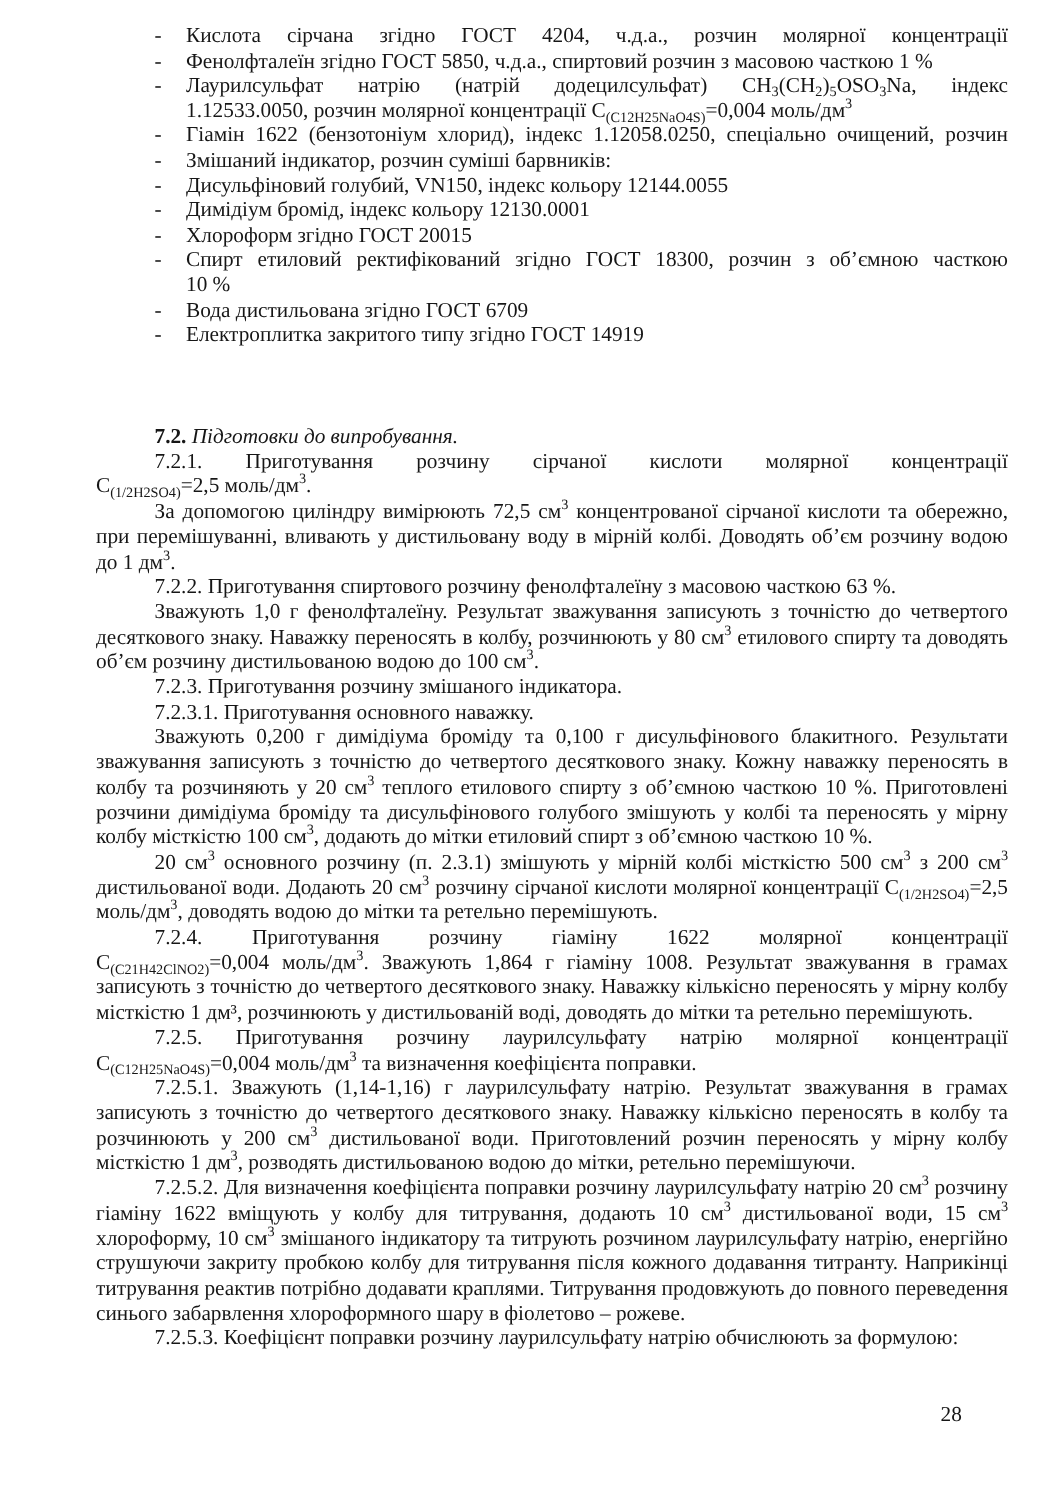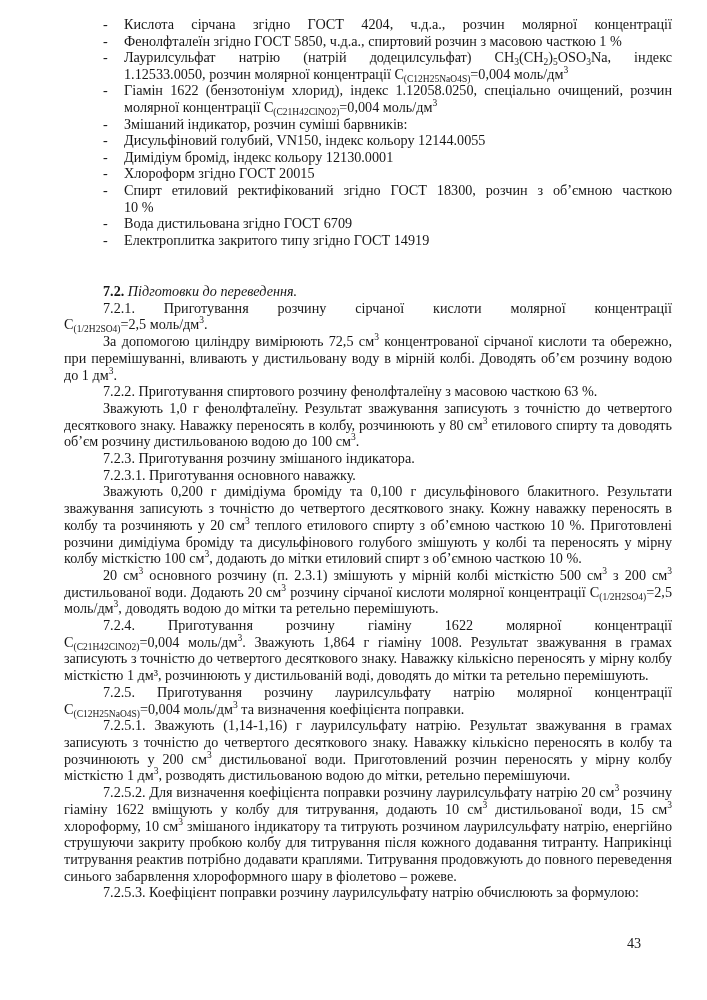--- a/index.html
+++ b/index.html
@@ -37,21 +37,20 @@
       <div>Фенолфталеїн згідно ГОСТ 5850, ч.д.а., спиртовий розчин з масовою часткою 1 %</div>
     </div>
     <div class="li">
       <span class="dash">-</span>
       <div class="spread-line"><span>Лаурилсульфат натрію (натрій додецилсульфат) CH</span><sub>3</sub><span>(CH</span><sub>2</sub><span>)</span><sub>5</sub><span>OSO</span><sub>3</sub><span>Na, індекс</span></div>
       <div><span>1.12533.0050, розчин молярної концентрації C</span><sub>(C12H25NaO4S)</sub><span>=0,004 моль/дм</span><sup>3</sup></div>
     </div>
     <div class="li">
       <span class="dash">-</span>
       <div class="spread-line">Гіамін 1622 (бензотоніум хлорид), індекс 1.12058.0250, спеціально очищений, розчин</div>
-      <div><span>молярної концентрації C</span><sub>(C21H42ClNO2)</sub><span>=0,004 моль/дм</span><sup>3</sup></div>
     </div>
     <div class="li">
       <span class="dash">-</span>
       <div>Змішаний індикатор, розчин суміші барвників:</div>
     </div>
     <div class="li">
       <span class="dash">-</span>
       <div>Дисульфіновий голубий, VN150, індекс кольору 12144.0055</div>
     </div>
     <div class="li">
@@ -71,21 +70,21 @@
       <span class="dash">-</span>
       <div>Вода дистильована згідно ГОСТ 6709</div>
     </div>
     <div class="li">
       <span class="dash">-</span>
       <div>Електроплитка закритого типу згідно ГОСТ 14919</div>
     </div>
   </div>
 
   <div class="body">
-    <div class="p ind"><span class="b">7.2.</span> <span class="i">Підготовки до переведення.</span></div>
+    <div class="p ind"><span class="b">7.2.</span> <span class="i">Підготовки до випробування.</span></div>
 
     <div class="p ind spread-line">7.2.1. Приготування розчину сірчаної кислоти молярної концентрації</div>
     <div class="p"><span>C</span><sub>(1/2H2SO4)</sub><span>=2,5 моль/дм</span><sup>3</sup><span>.</span></div>
     <div class="p ind"><span>За допомогою циліндру вимірюють 72,5 см</span><sup>3</sup><span> концентрованої сірчаної кислоти та обережно, при перемішуванні,  вливають у дистильовану воду в мірній колбі. Доводять об’єм розчину водою до 1 дм</span><sup>3</sup><span>.</span></div>
 
     <div class="p ind">7.2.2. Приготування спиртового розчину фенолфталеїну з масовою часткою 63 %.</div>
     <div class="p ind"><span>Зважують 1,0 г фенолфталеїну. Результат зважування записують з точністю до четвертого десяткового знаку. Наважку переносять в колбу, розчинюють у 80 см</span><sup>3</sup><span> етилового спирту та доводять об’єм розчину дистильованою водою до 100 см</span><sup>3</sup><span>.</span></div>
 
     <div class="p ind">7.2.3. Приготування розчину змішаного індикатора.</div>
     <div class="p ind">7.2.3.1. Приготування основного наважку.</div>
@@ -99,14 +98,14 @@
     <div class="p ind spread-line">7.2.5. Приготування розчину лаурилсульфату натрію молярної концентрації</div>
     <div class="p"><span>C</span><sub>(C12H25NaO4S)</sub><span>=0,004 моль/дм</span><sup>3</sup><span> та визначення коефіцієнта поправки.</span></div>
 
     <div class="p ind"><span>7.2.5.1. Зважують (1,14-1,16) г лаурилсульфату натрію. Результат зважування в грамах записують з точністю до четвертого десяткового знаку. Наважку кількісно переносять в колбу та розчинюють у 200 см</span><sup>3</sup><span> дистильованої води. Приготовлений розчин переносять у мірну колбу місткістю 1 дм</span><sup>3</sup><span>, розводять дистильованою водою до мітки, ретельно перемішуючи.</span></div>
 
     <div class="p ind"><span>7.2.5.2. Для визначення коефіцієнта поправки розчину лаурилсульфату натрію 20 см</span><sup>3</sup><span> розчину гіаміну 1622 вміщують у колбу для титрування, додають 10 см</span><sup>3</sup><span> дистильованої води, 15 см</span><sup>3</sup><span> хлороформу, 10 см</span><sup>3</sup><span> змішаного індикатору та титрують розчином лаурилсульфату натрію, енергійно струшуючи закриту пробкою колбу для титрування після кожного додавання титранту. Наприкінці титрування реактив потрібно додавати краплями. Титрування продовжують до повного переведення синього забарвлення хлороформного шару в фіолетово – рожеве.</span></div>
 
     <div class="p ind">7.2.5.3. Коефіцієнт поправки розчину лаурилсульфату натрію обчислюють за формулою:</div>
   </div>
 
-  <div class="pagenum">43</div>
+  <div class="pagenum">28</div>
 </div>
 
 </body></html>

